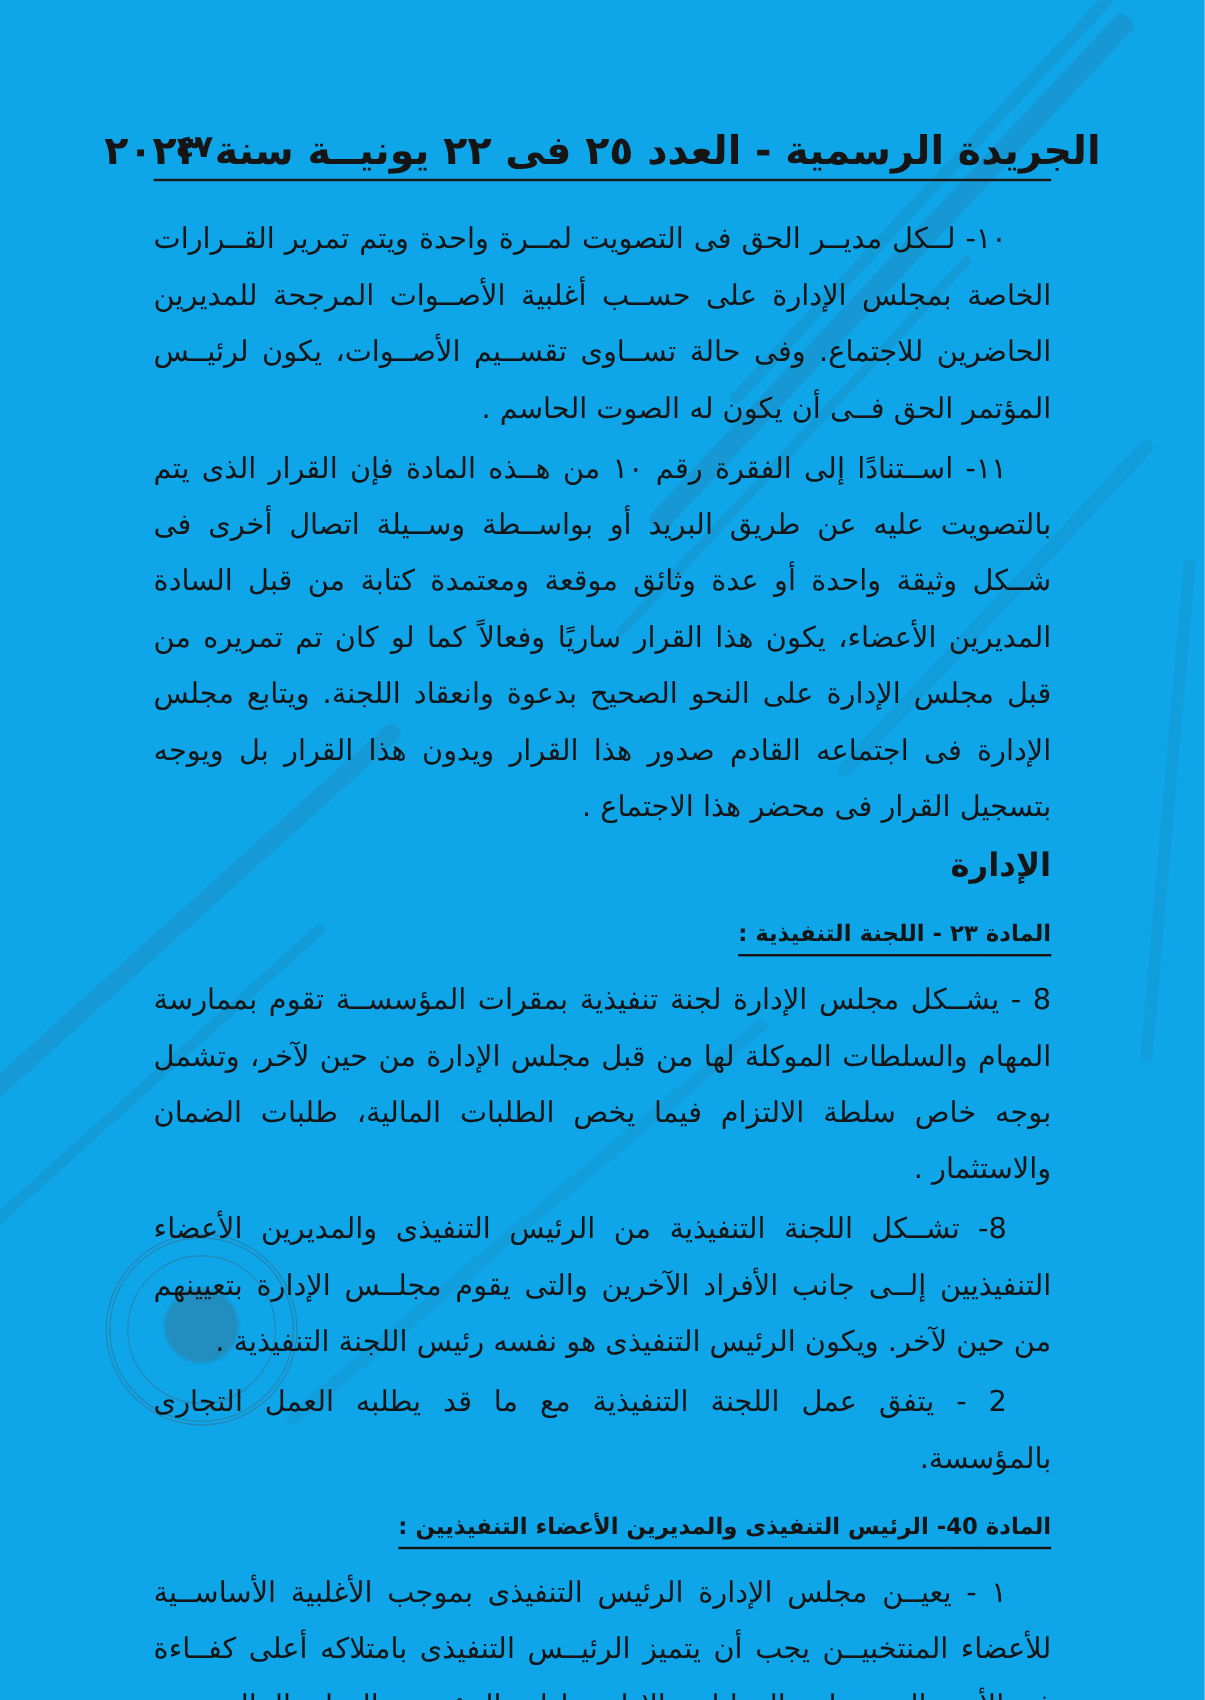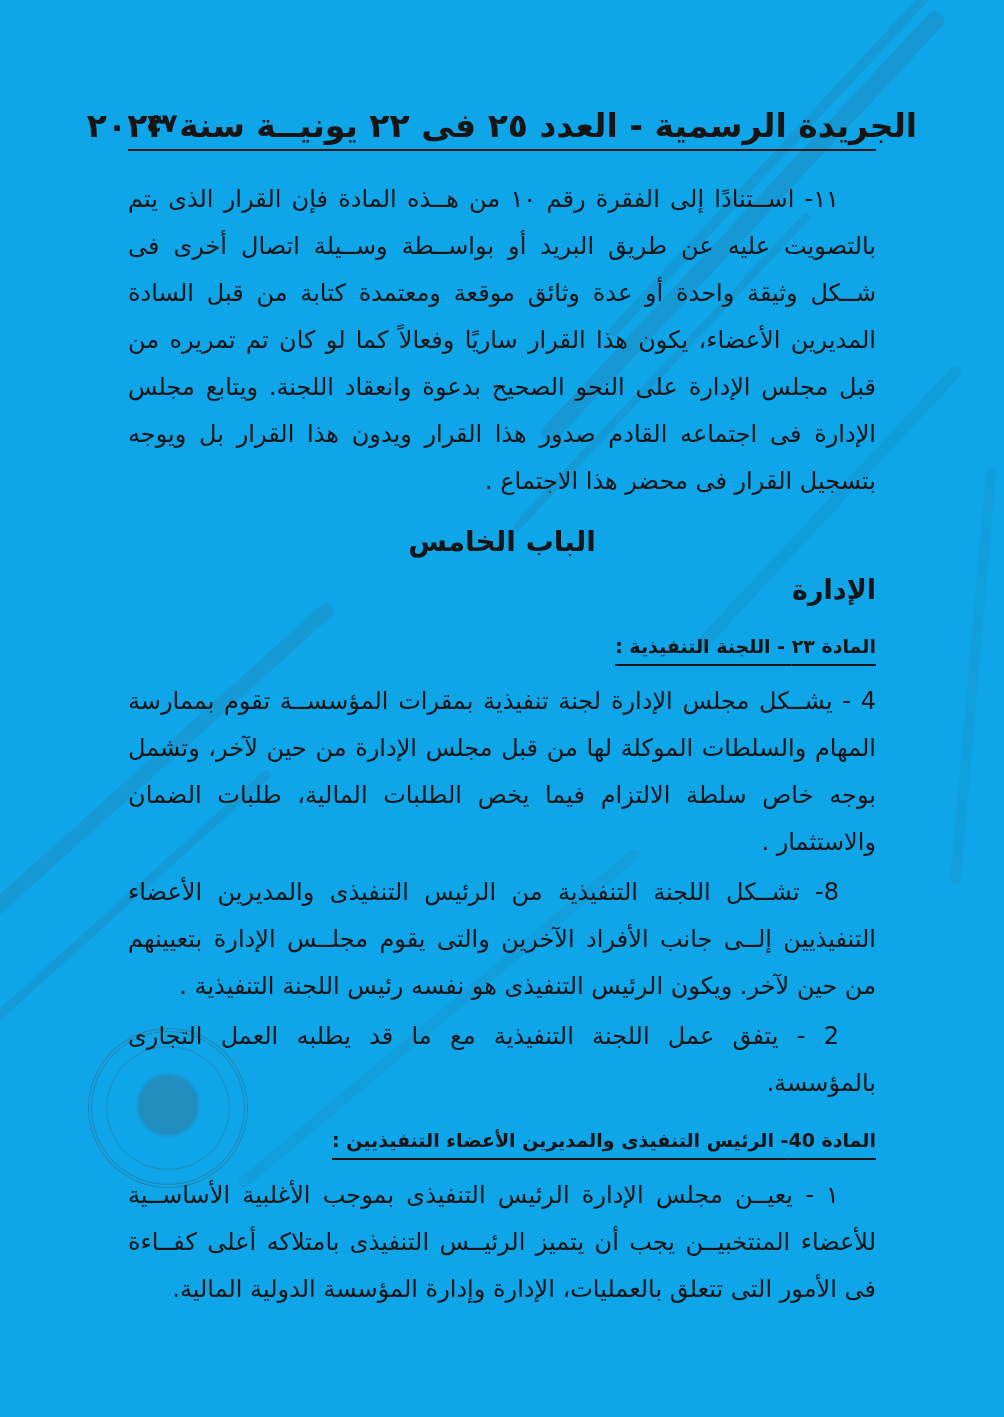--- a/index.html
+++ b/index.html
@@ -143,27 +143,27 @@
     <div class="wm stamp"></div>
   </div>
 
   <header>
     <div class="page-number">٤٧</div>
     <div class="header-title">الجريدة الرسمية - العدد ٢٥ فى ٢٢ يونيــة سنة ٢٠٢٣</div>
     <div class="header-rule"></div>
   </header>
 
   <main class="body-text">
+    <p class="para indent">١٠- لــكل مديــر الحق فى التصويت لمــرة واحدة ويتم تمرير القــرارات الخاصة بمجلس الإدارة على حســب أغلبية الأصــوات المرجحة للمديرين الحاضرين للاجتماع. وفى حالة تســاوى تقســيم الأصــوات، يكون لرئيــس المؤتمر الحق فــى أن يكون له الصوت الحاسم .</p>
     <p class="para indent">١١- اســتنادًا إلى الفقرة رقم ١٠ من هــذه المادة فإن القرار الذى يتم بالتصويت عليه عن طريق البريد أو بواســطة وســيلة اتصال أخرى فى شــكل وثيقة واحدة أو عدة وثائق موقعة ومعتمدة كتابة من قبل السادة المديرين الأعضاء، يكون هذا القرار ساريًا وفعالاً كما لو كان تم تمريره من قبل مجلس الإدارة على النحو الصحيح بدعوة وانعقاد اللجنة. ويتابع مجلس الإدارة فى اجتماعه القادم صدور هذا القرار ويدون هذا القرار بل ويوجه بتسجيل القرار فى محضر هذا الاجتماع .</p>
 
-    <h2 class="heading">الباب الخامس</h2>
     <h3 class="heading-sub">الإدارة</h3>
 
     <p class="article-title"><span>المادة ٢٣ - اللجنة التنفيذية :</span></p>
-    <p class="para">4 - يشــكل مجلس الإدارة لجنة تنفيذية بمقرات المؤسســة تقوم بممارسة المهام والسلطات الموكلة لها من قبل مجلس الإدارة من حين لآخر، وتشمل بوجه خاص سلطة الالتزام فيما يخص الطلبات المالية، طلبات الضمان والاستثمار .</p>
+    <p class="para">8 - يشــكل مجلس الإدارة لجنة تنفيذية بمقرات المؤسســة تقوم بممارسة المهام والسلطات الموكلة لها من قبل مجلس الإدارة من حين لآخر، وتشمل بوجه خاص سلطة الالتزام فيما يخص الطلبات المالية، طلبات الضمان والاستثمار .</p>
     <p class="para indent">8- تشــكل اللجنة التنفيذية من الرئيس التنفيذى والمديرين الأعضاء التنفيذيين إلــى جانب الأفراد الآخرين والتى يقوم مجلــس الإدارة بتعيينهم من حين لآخر. ويكون الرئيس التنفيذى هو نفسه رئيس اللجنة التنفيذية .</p>
     <p class="para indent">2 - يتفق عمل اللجنة التنفيذية مع ما قد يطلبه العمل التجارى بالمؤسسة.</p>
 
     <p class="article-title"><span>المادة 40- الرئيس التنفيذى والمديرين الأعضاء التنفيذيين :</span></p>
     <p class="para indent">١ - يعيــن مجلس الإدارة الرئيس التنفيذى بموجب الأغلبية الأساســية للأعضاء المنتخبيــن يجب أن يتميز الرئيــس التنفيذى بامتلاكه أعلى كفــاءة فى الأمور التى تتعلق بالعمليات، الإدارة وإدارة المؤسسة الدولية المالية.</p>
   </main>
 
 </div>
 
 </body></html>

